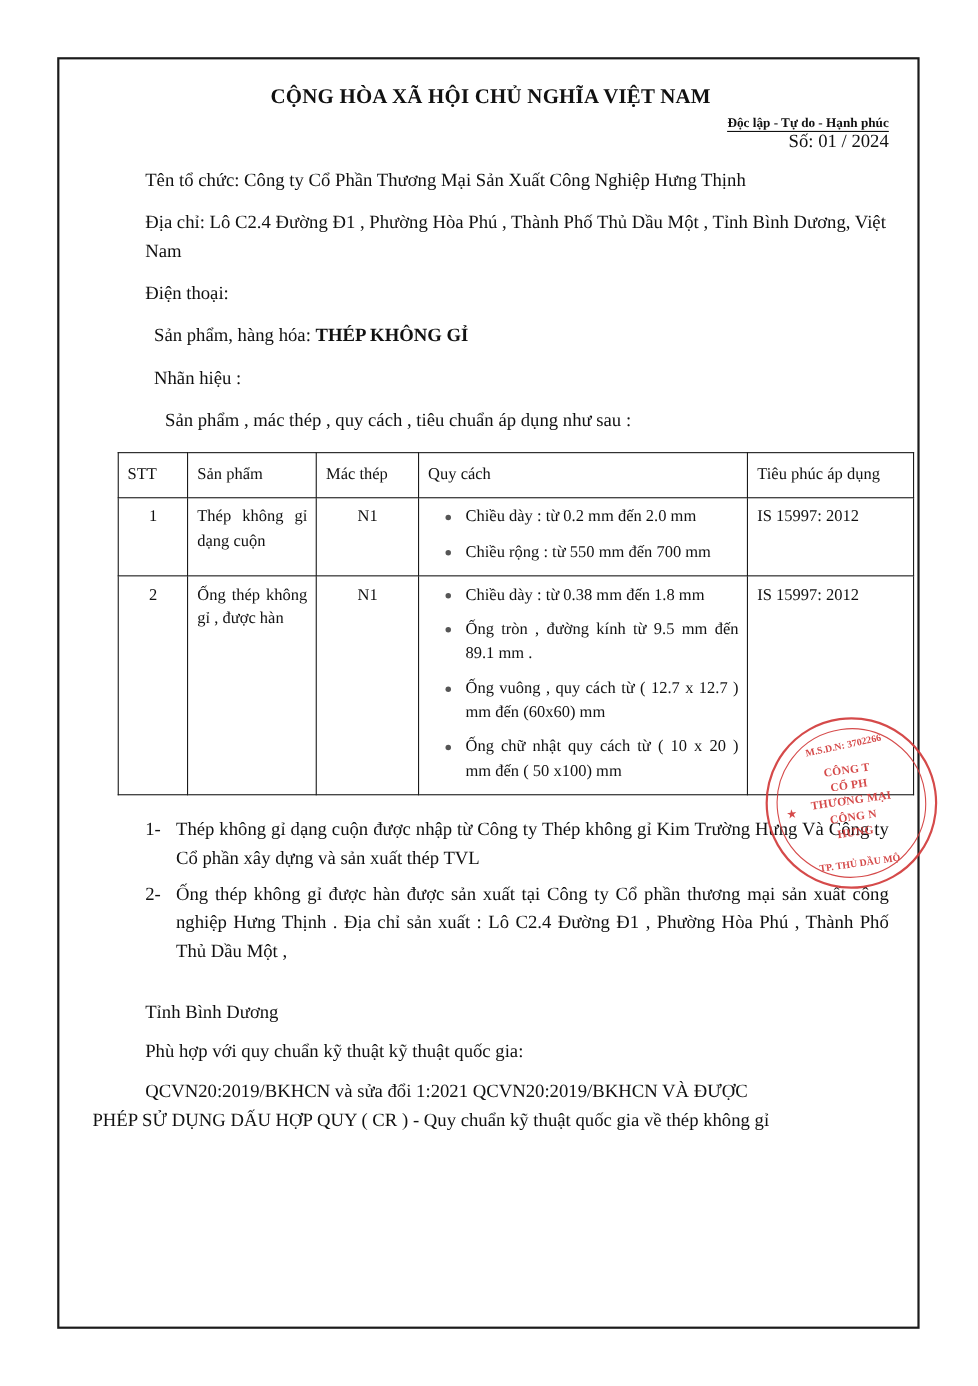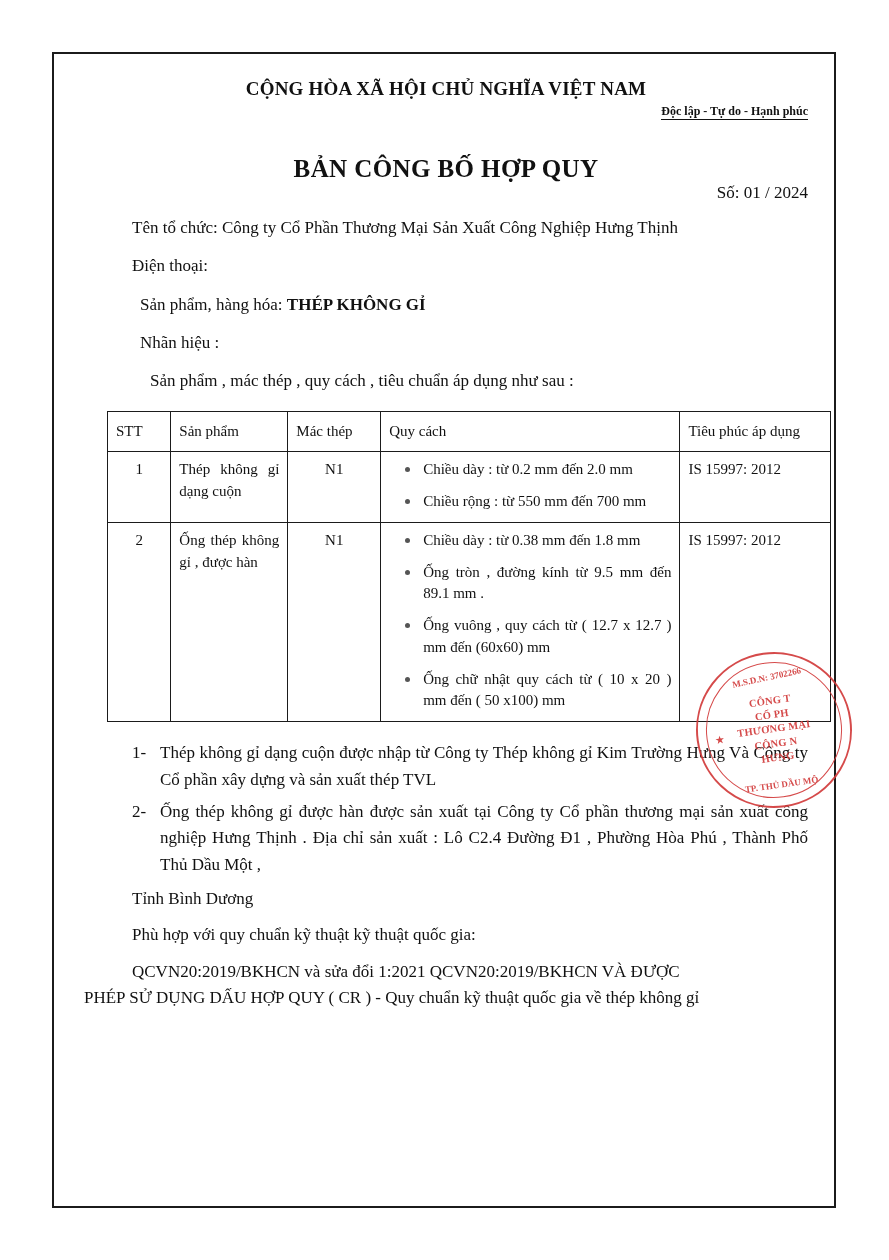--- a/index.html
+++ b/index.html
@@ -147,21 +147,21 @@
     margin-bottom: 6px;
     text-align: justify;
   }
   ol.notes li .marker {
     position: absolute;
     left: 48px;
     top: 0;
   }
 
   .footer-block {
-    margin-top: 8px;
+    margin-top: 28px;
     font-size: 17px;
     line-height: 1.55;
   }
   .footer-block .l1 { padding-left: 48px; }
   .footer-block .l2 { padding-left: 48px; margin-top: 10px; }
   .footer-block .l3 { padding-left: 48px; margin-top: 10px; text-align: justify; }
   .footer-block .l4 { padding-left: 0px; }
 
   
   .seal {
@@ -222,24 +222,24 @@
 </style>
 </head>
 <body>
 
 <div class="page-frame">
   <div class="page-inner">
 
     <div class="nation-title">CỘNG HÒA XÃ HỘI CHỦ NGHĨA VIỆT NAM</div>
     <div class="nation-sub"><span>Độc lập - Tự do - Hạnh phúc</span></div>
 
-    <div class="doc-title">BẢN CÔNG BỐ HỢP QUY</div>
     <div class="doc-number">Số: 01 / 2024</div>
 
     <div class="para indent">Tên tổ chức: Công ty Cổ Phần Thương Mại Sản Xuất Công Nghiệp Hưng Thịnh</div>
+    <div class="para indent">Địa chỉ: Lô C2.4 Đường Đ1 , Phường Hòa Phú , Thành Phố Thủ Dầu Một , Tỉnh Bình Dương, Việt Nam</div>
     <div class="para indent">Điện thoại:</div>
     <div class="para indent2">
       <span>Sản phẩm, hàng hóa:</span>
       <b>THÉP KHÔNG GỈ</b>
     </div>
     <div class="para indent2">Nhãn hiệu :</div>
     <div class="para indent3">Sản phẩm , mác thép , quy cách , tiêu chuẩn áp dụng như sau :</div>
 
     <table class="spec">
       <thead>

